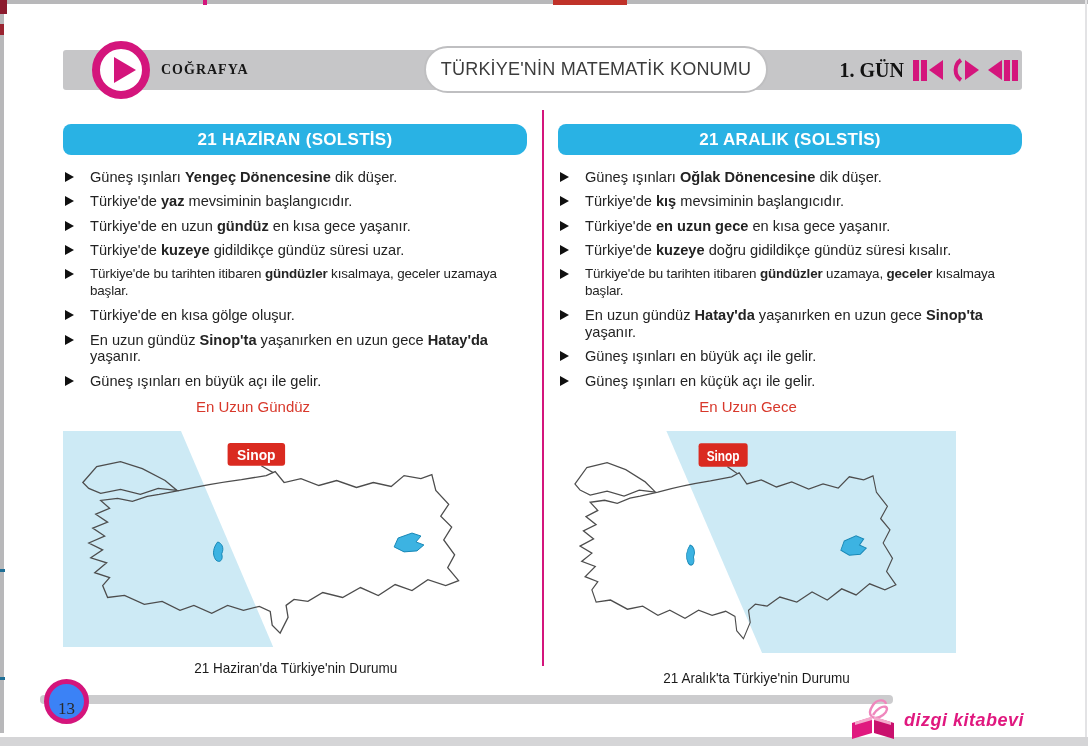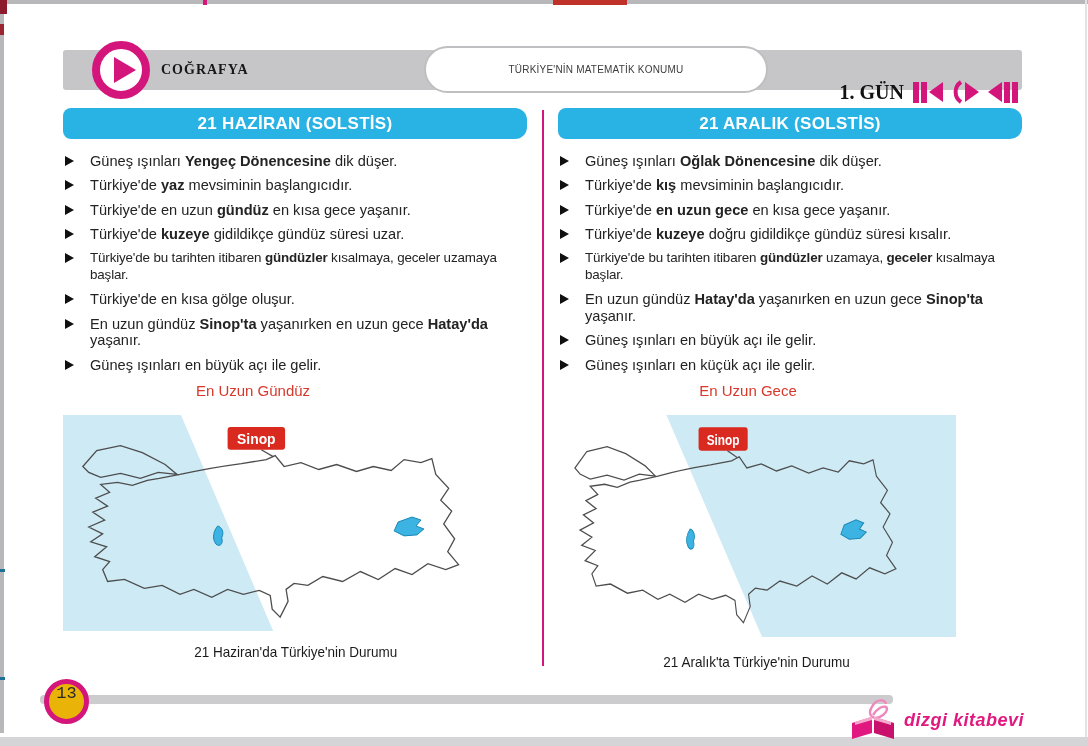--- a/index.html
+++ b/index.html
@@ -28,51 +28,51 @@
   .edge-left-teal1{left:0;top:569px;width:5px;height:3px;background:#1f6f96;}
   .edge-left-teal2{left:0;top:677px;width:5px;height:3px;background:#1f6f96;}
   .edge-bottom{left:0;top:737px;width:1088px;height:9px;background:#d5d5d7;}
   .edge-right{left:1085px;top:0;width:2px;height:737px;background:#e3e3e5;}
 
   
   .hdr-bar{position:absolute;left:63px;top:50px;width:959px;height:40px;background:var(--hdrgray);border-radius:3px;}
   .play-btn{position:absolute;left:92px;top:41px;width:58px;height:58px;border-radius:50%;background:#fff;border:8px solid var(--mag);display:flex;align-items:center;justify-content:center;}
   .play-btn .tri{width:0;height:0;border-top:13px solid transparent;border-bottom:13px solid transparent;border-left:22px solid var(--mag);margin-left:7px;}
   .subject{position:absolute;left:161px;top:50px;height:40px;display:flex;align-items:center;font-family:"Liberation Serif",serif;font-weight:bold;font-size:14px;letter-spacing:1px;color:#171717;}
-  .topic-pill{position:absolute;left:424px;top:46px;width:344px;height:47px;background:#fff;border:2px solid #bfbfc1;border-radius:24px;display:flex;align-items:center;justify-content:center;font-size:10px;color:#3c3c3c;letter-spacing:.2px;}
-  .day-wrap{position:absolute;right:70px;top:50px;height:40px;display:flex;align-items:center;gap:9px;margin-top:22px;}
+  .topic-pill{position:absolute;left:424px;top:46px;width:344px;height:47px;background:#fff;border:2px solid #bfbfc1;border-radius:24px;display:flex;align-items:center;justify-content:center;font-size:18px;color:#3c3c3c;letter-spacing:.2px;}
+  .day-wrap{position:absolute;right:70px;top:50px;height:40px;display:flex;align-items:center;gap:9px;}
   .day-label{font-family:"Liberation Serif",serif;font-weight:bold;font-size:20px;color:#121212;}
   .mi-group{display:flex;align-items:center;gap:2px;}
   .mi-bar{width:6px;height:21px;background:var(--mag);}
   .mi-tl{width:0;height:0;border-top:10.5px solid transparent;border-bottom:10.5px solid transparent;border-right:14px solid var(--mag);}
   .mi-tr{width:0;height:0;border-top:10.5px solid transparent;border-bottom:10.5px solid transparent;border-left:14px solid var(--mag);}
 
   
   .col{position:absolute;top:108px;width:464px;}
   .col-0{left:63px;}
   .col-1{left:558px;}
   .divider{position:absolute;left:542px;top:110px;width:2px;height:556px;background:var(--mag);}
-  .col-header{height:31px;background:var(--cyan);border-radius:8px 12px 12px 8px;color:#fff;font-weight:bold;font-size:17px;display:flex;align-items:center;justify-content:center;letter-spacing:.3px;}
+  .col-header{height:31px;background:var(--cyan);border-radius:8px 12px 12px 8px;color:#fff;font-weight:bold;font-size:17px;display:flex;align-items:center;justify-content:center;letter-spacing:.3px;margin-top:16px;}
   ul.bullets{list-style:none;margin:14px 0 0 2px;padding:0;}
   ul.bullets li{display:flex;align-items:flex-start;gap:16px;margin-bottom:7.5px;font-size:14.6px;line-height:16.8px;color:var(--ink);}
   ul.bullets li .tri{flex:none;margin-top:3px;width:0;height:0;border-top:5.5px solid transparent;border-bottom:5.5px solid transparent;border-left:9px solid #101010;}
   ul.bullets li.condensed .btxt{font-size:13.4px;letter-spacing:-.15px;}
   .highlight{margin-top:9px;padding-right:84px;text-align:center;color:var(--redtext);font-size:15px;}
   .map{margin-top:16px;}
   .map-left{width:466px;height:216px;}
   .map-right{width:398px;height:222px;}
   .map svg{width:100%;height:100%;display:block;}
   .caption{margin-top:12px;text-align:center;font-size:15px;color:#1b1b1b;}
   .caption-left{width:466px;}
   .caption-right{width:398px;margin-top:16px;}
   .caption span{display:inline-block;transform:scaleX(.9);}
 
   
   .footer-bar{position:absolute;left:40px;top:695px;width:853px;height:9px;background:#ccccce;border-radius:4px;}
-  .page-circle{position:absolute;left:44px;top:679px;width:45px;height:45px;background:#eab308;border:5px solid var(--mag);border-radius:50%;display:flex;align-items:flex-start;justify-content:center;font-family:Liberation Mono, monospace;font-size:17px;color:#2a2a2a;z-index:2;}
+  .page-circle{position:absolute;left:44px;top:679px;width:45px;height:45px;background:#3b82f6;border:5px solid var(--mag);border-radius:50%;display:flex;align-items:flex-end;justify-content:center;font-family:Liberation Serif, serif;font-size:17px;color:#2a2a2a;z-index:2;}
   .logo{position:absolute;right:64px;top:695px;display:flex;align-items:center;gap:6px;}
   .logo-text{color:#e0187f;font-weight:bold;font-style:italic;font-size:18px;letter-spacing:.5px;}
 </style>
 </head>
 <body>
 
 <div class="page">
 
   <div class="edge edge-top"></div>
   <div class="edge edge-top-red"></div>

